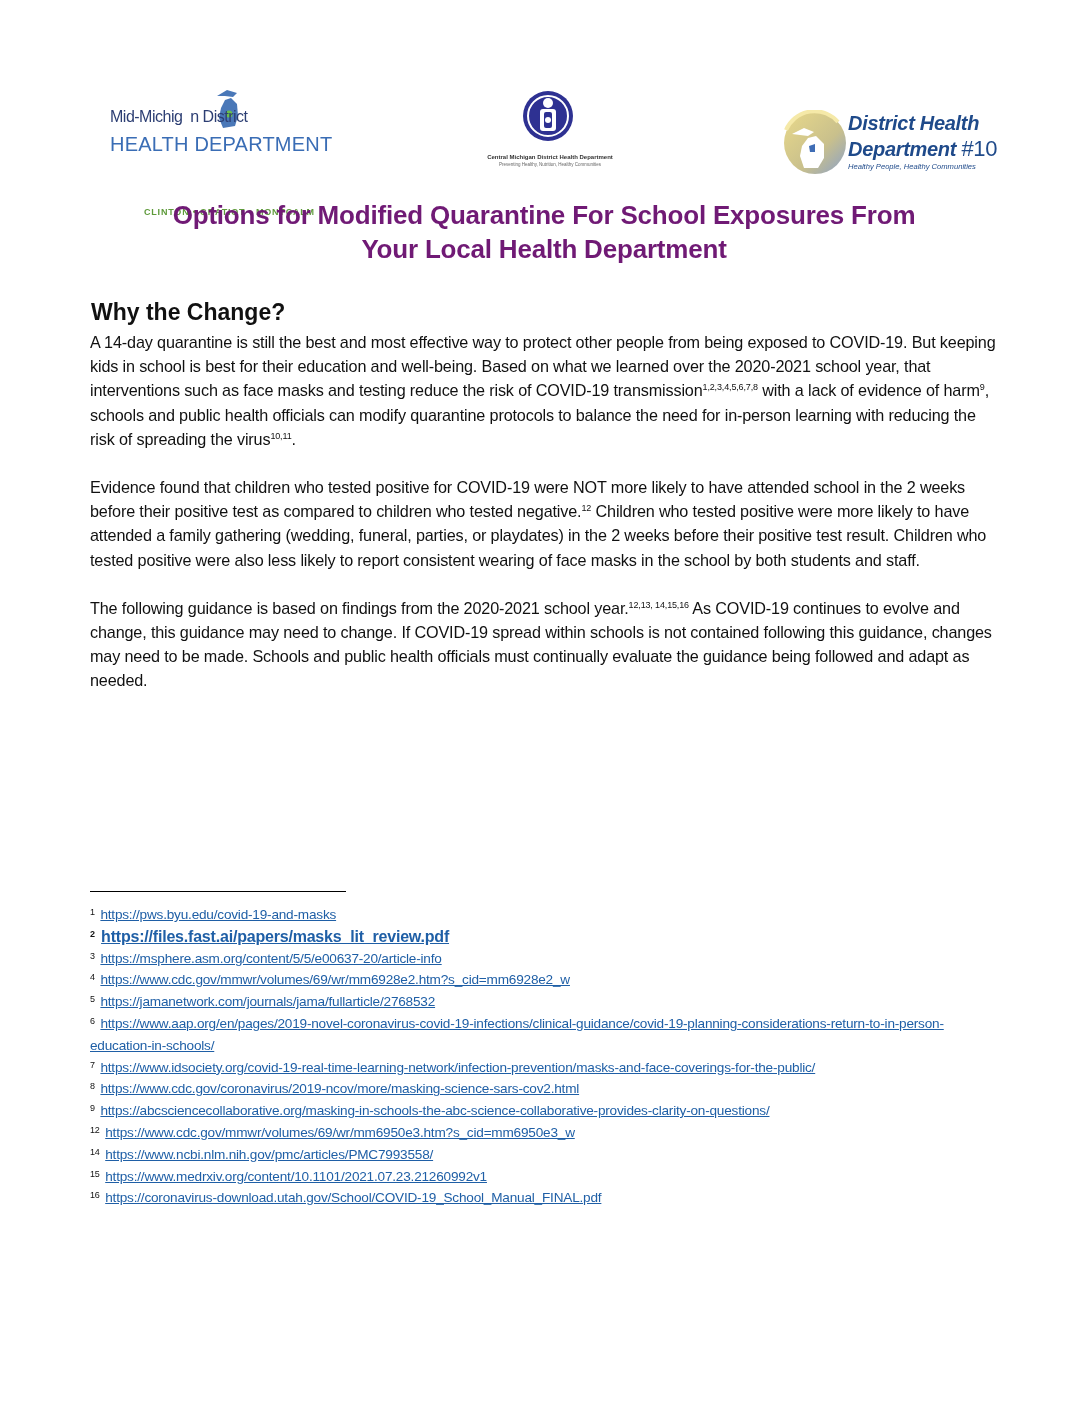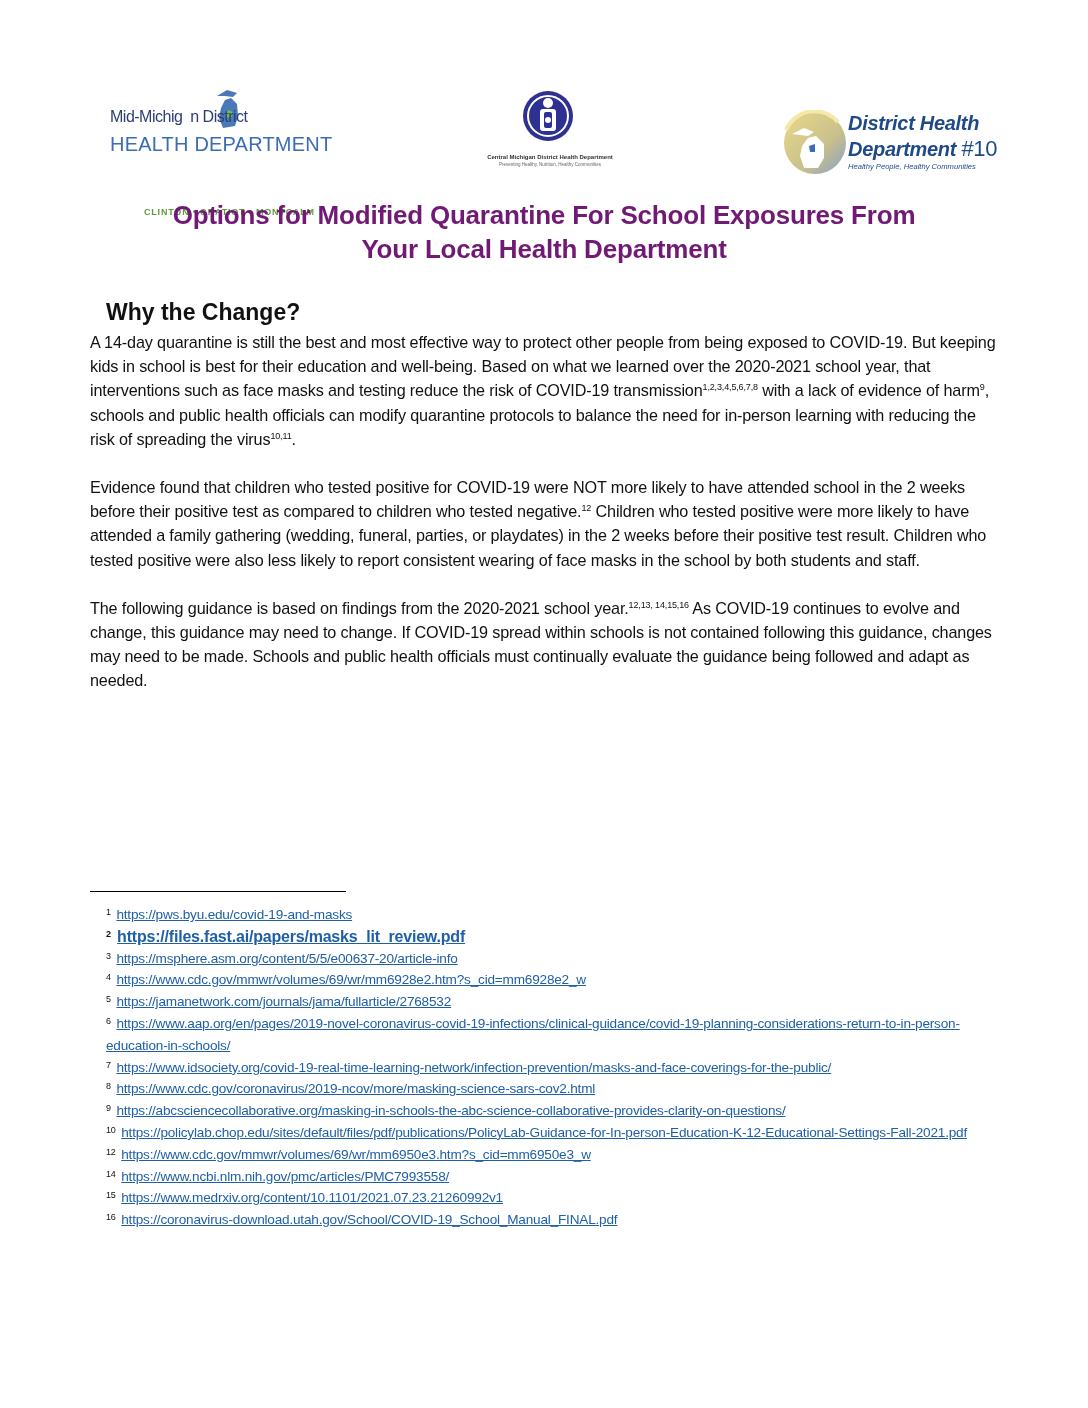--- a/index.html
+++ b/index.html
@@ -21,27 +21,27 @@
   #logo3 { left: 780px; top: 6px; width: 220px; height: 70px; margin-top: 20px; }
   #logo3 .l3-circle { position: absolute; left: 2px; top: 2px; width: 66px; height: 66px; }
   #logo3 .l3-line1 { position: absolute; left: 68px; top: 4px; font-size: 20px; font-style: italic; font-weight: bold; color: #1f4a8a; white-space: nowrap; letter-spacing: -0.3px; }
   #logo3 .l3-line2 { position: absolute; left: 68px; top: 28px; font-size: 20px; font-style: italic; font-weight: bold; color: #1f4a8a; white-space: nowrap; letter-spacing: -0.3px; }
   #logo3 .l3-num { font-style: normal; font-weight: normal; color: #1f4a8a; font-size: 22px; }
   #logo3 .l3-tag { position: absolute; left: 68px; top: 54px; font-size: 7.6px; font-style: italic; color: #1f4a8a; white-space: nowrap; }
 
   .doc-title { position: absolute; left: 100px; top: 198px; width: 888px; text-align: center; font-size: 26px; font-weight: bold; color: #701a75; line-height: 34px; letter-spacing: -0.2px; }
 
   .content { position: absolute; left: 90px; top: 296px; width: 910px; }
-  .section-heading { font-size: 23px; font-weight: bold; color: #111; margin: 0 0 2px 16px; line-height: 32px; }
+  .section-heading { font-size: 23px; font-weight: bold; color: #111; margin: 0 0 2px 1px; line-height: 32px; }
   .para { font-size: 16.2px; line-height: 24.2px; margin: 0 0 24px 0; color: #111; letter-spacing: -0.15px; }
   .para sup { font-size: 9px; vertical-align: top; position: relative; top: -3px; }
 
   .fn-rule { position: absolute; left: 90px; top: 891px; width: 256px; height: 1px; background: #000; }
   .footnotes { position: absolute; left: 90px; top: 904px; width: 900px; }
-  .fn { font-size: 13.6px; line-height: 21.8px; color: #1f5fa6; letter-spacing: -0.2px; margin-left: 16px; }
+  .fn { font-size: 13.6px; line-height: 21.8px; color: #1f5fa6; letter-spacing: -0.2px; }
   .fn .fn-num { color: #111; font-size: 9px; vertical-align: top; position: relative; top: -2px; margin-right: 2px; }
   .fn a { color: #1f5fa6; text-decoration: underline; }
   .fn.big { font-size: 16px; font-weight: bold; }
 </style>
 </head>
 <body>
 
 <div class="logos">
   <div class="logo" id="logo1">
     <svg class="mi-shape" viewBox="0 0 30 42">
@@ -109,18 +109,17 @@
 <div class="footnotes">
   <div class="fn"><span class="fn-num">1</span> <a>https://pws.byu.edu/covid-19-and-masks</a></div>
   <div class="fn big"><span class="fn-num">2</span> <a>https://files.fast.ai/papers/masks_lit_review.pdf</a></div>
   <div class="fn"><span class="fn-num">3</span> <a>https://msphere.asm.org/content/5/5/e00637-20/article-info</a></div>
   <div class="fn"><span class="fn-num">4</span> <a>https://www.cdc.gov/mmwr/volumes/69/wr/mm6928e2.htm?s_cid=mm6928e2_w</a></div>
   <div class="fn"><span class="fn-num">5</span> <a>https://jamanetwork.com/journals/jama/fullarticle/2768532</a></div>
   <div class="fn"><span class="fn-num">6</span> <a>https://www.aap.org/en/pages/2019-novel-coronavirus-covid-19-infections/clinical-guidance/covid-19-planning-considerations-return-to-in-person-education-in-schools/</a></div>
   <div class="fn"><span class="fn-num">7</span> <a>https://www.idsociety.org/covid-19-real-time-learning-network/infection-prevention/masks-and-face-coverings-for-the-public/</a></div>
   <div class="fn"><span class="fn-num">8</span> <a>https://www.cdc.gov/coronavirus/2019-ncov/more/masking-science-sars-cov2.html</a></div>
   <div class="fn"><span class="fn-num">9</span> <a>https://abcsciencecollaborative.org/masking-in-schools-the-abc-science-collaborative-provides-clarity-on-questions/</a></div>
-  <div class="fn"><span class="fn-num">10</span> <a>https://policylab.chop.edu/sites/default/files/pdf/publications/PolicyLab-Guidance-for-In-person-Education-K-12-Educational-Settings-Fall-2021.pdf</a></div>
   <div class="fn"><span class="fn-num">12</span> <a>https://www.cdc.gov/mmwr/volumes/69/wr/mm6950e3.htm?s_cid=mm6950e3_w</a></div>
   <div class="fn"><span class="fn-num">14</span> <a>https://www.ncbi.nlm.nih.gov/pmc/articles/PMC7993558/</a></div>
   <div class="fn"><span class="fn-num">15</span> <a>https://www.medrxiv.org/content/10.1101/2021.07.23.21260992v1</a></div>
   <div class="fn"><span class="fn-num">16</span> <a>https://coronavirus-download.utah.gov/School/COVID-19_School_Manual_FINAL.pdf</a></div>
 </div>
 
 </body></html>

